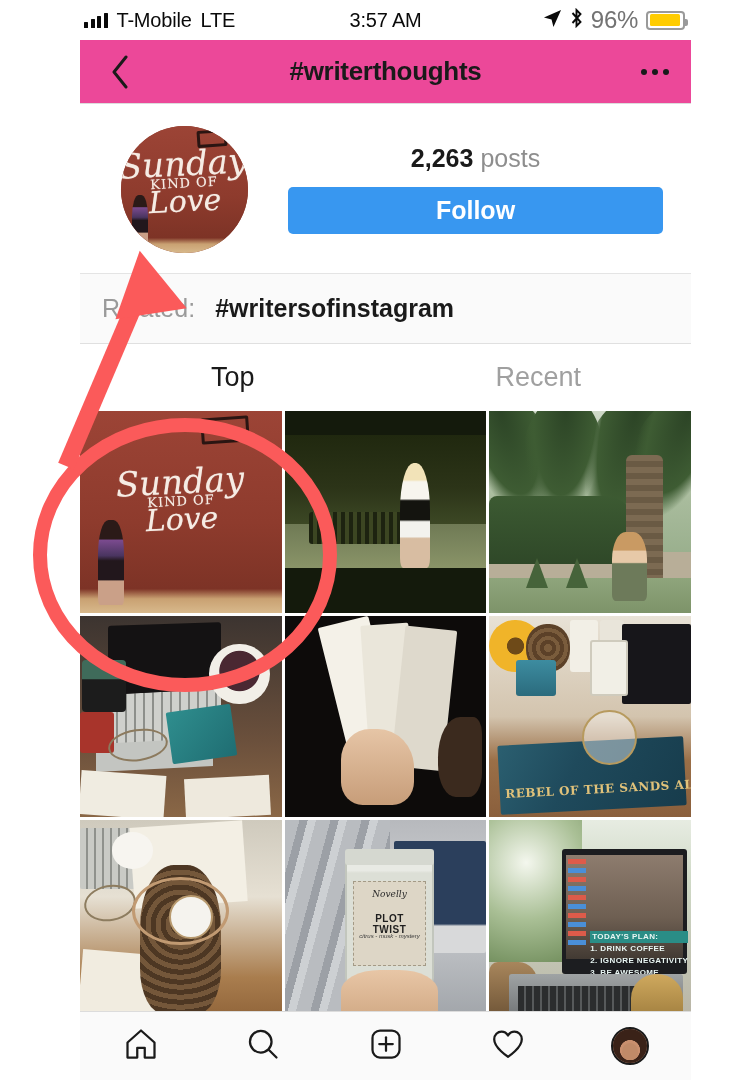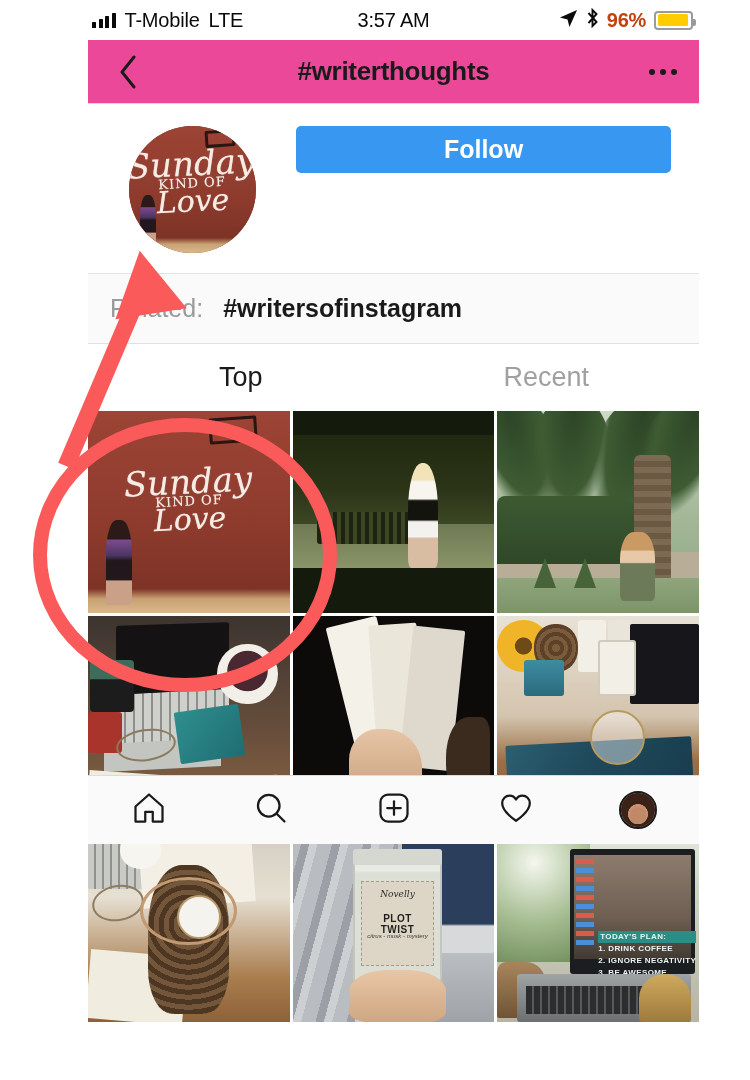--- a/index.html
+++ b/index.html
@@ -4,38 +4,38 @@
 <style>
   * { box-sizing: border-box; margin: 0; padding: 0; }
   html, body {
     width: 750px; height: 1080px;
     background: #ffffff;
     font-family: "Liberation Sans", sans-serif;
     overflow: hidden;
   }
   .phone {
     position: absolute;
-    left: 88px; top: 0;
-    width: 611px; height: 844px;
+    left: 80px; top: 0;
+    width: 611px; height: 1080px;
     background: #ffffff;
   }
 
   
   .statusbar {
     position: relative;
     height: 40px;
     background: #ffffff;
     display: flex; align-items: center;
   }
   .sb-left { position: absolute; left: 4px; display: flex; align-items: center; gap: 9px; }
   .sb-center { position: absolute; left: 0; right: 0; text-align: center; }
   .sb-right { position: absolute; right: 6px; display: flex; align-items: center; gap: 8px; }
   .sb-text { font-size: 20px; font-weight: 500; color: #0a0a0a; letter-spacing: -0.2px; }
   .sb-time { font-size: 20px; font-weight: 400; color: #0a0a0a; letter-spacing: -0.2px; }
-  .sb-pct  { font-size: 20px; font-weight: 700; color: #c2410c; letter-spacing: -0.3px; }
+  .sb-pct  { font-size: 24px; font-weight: 400; color: #737373; letter-spacing: -0.3px; }
   .bars { display: flex; align-items: flex-end; gap: 2.5px; height: 15px; }
   .bars i { display: block; width: 4px; background: #0a0a0a; border-radius: 0.5px; }
   .bars i:nth-child(1) { height: 6px; }
   .bars i:nth-child(2) { height: 9px; }
   .bars i:nth-child(3) { height: 12px; }
   .bars i:nth-child(4) { height: 15px; }
   .batt {
     position: relative; width: 39px; height: 19px;
     border: 2px solid #9a9a9a; border-radius: 4px; padding: 1.5px;
   }
@@ -315,20 +315,24 @@
           <div class="script">
             <div>Sunday</div>
             <div class="sm">KIND OF</div>
             <div class="l2">Love</div>
           </div>
           <div class="person"></div>
         </div>
       </div>
     </div>
     <div class="profile-right">
+      <div class="posts-line">
+        <b>2,263</b>
+        <span>posts</span>
+      </div>
       <button class="follow-btn">Follow</button>
     </div>
   </div>
 
   <div class="related">
     <span class="related-label">Related:</span>
     <span class="related-tag">#writersofinstagram</span>
 
   </div>
 

